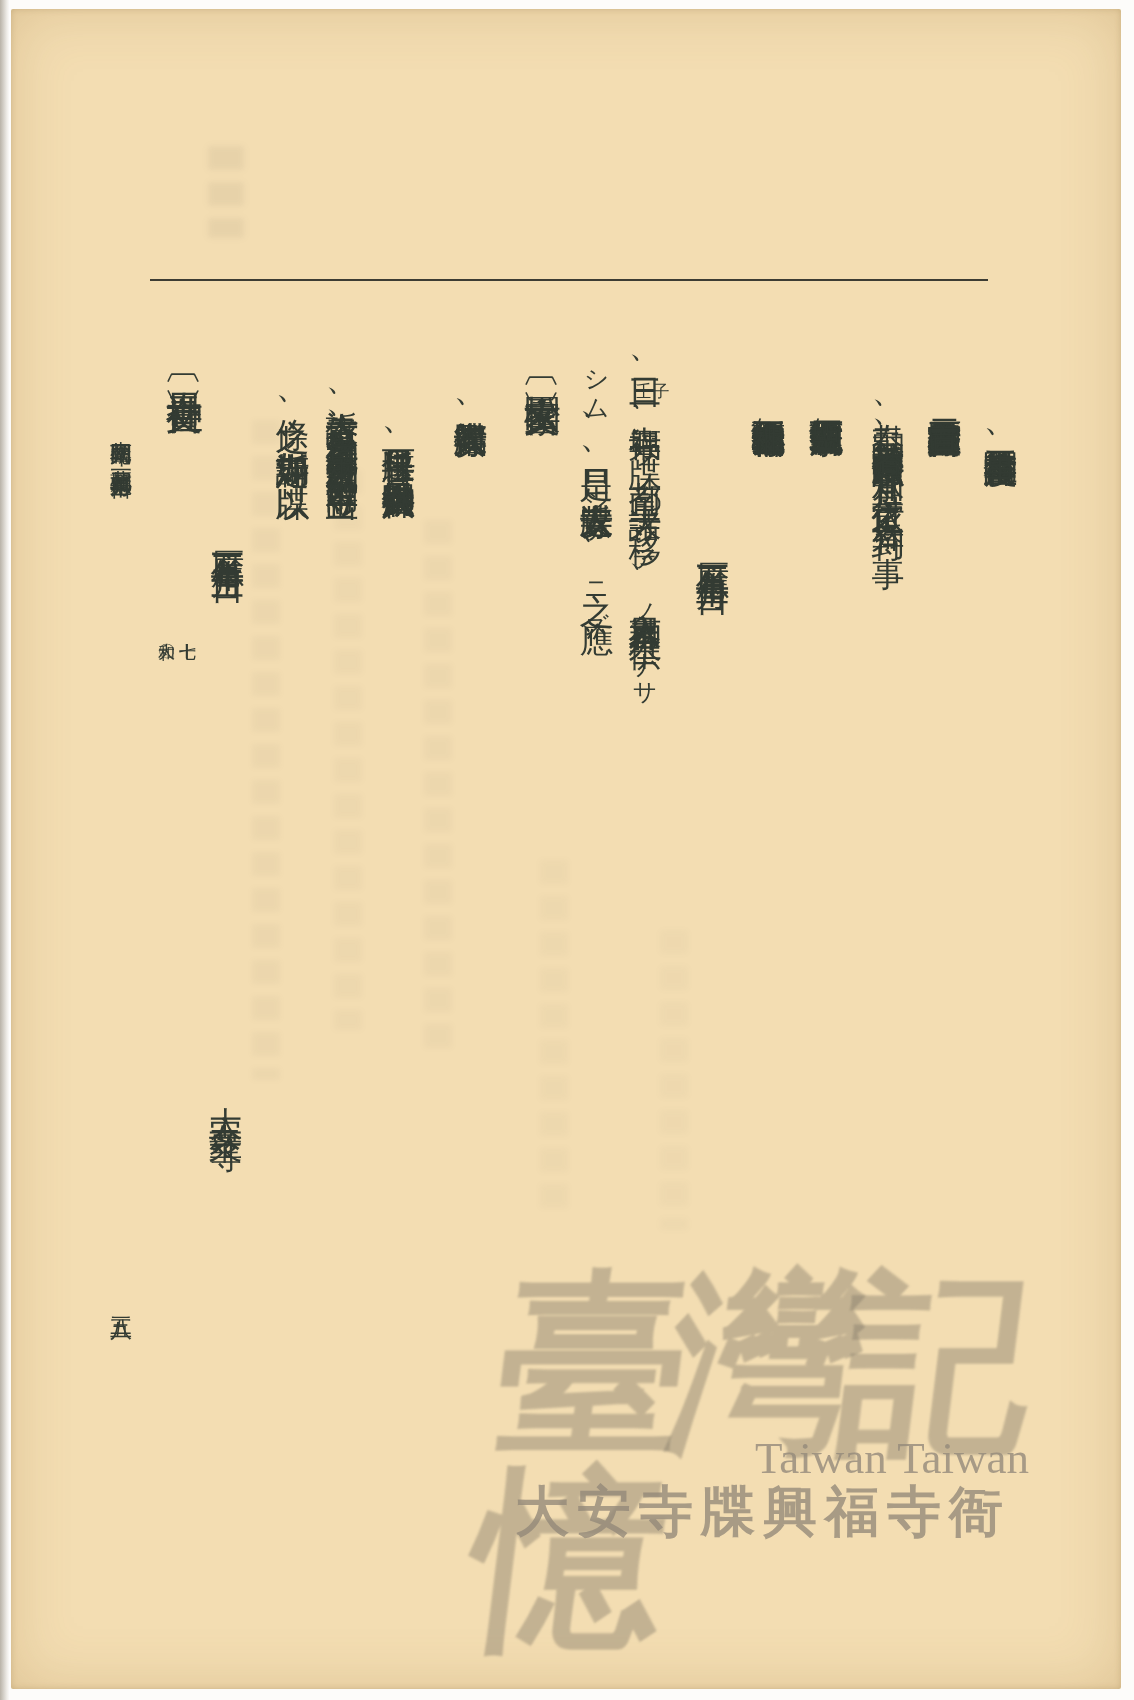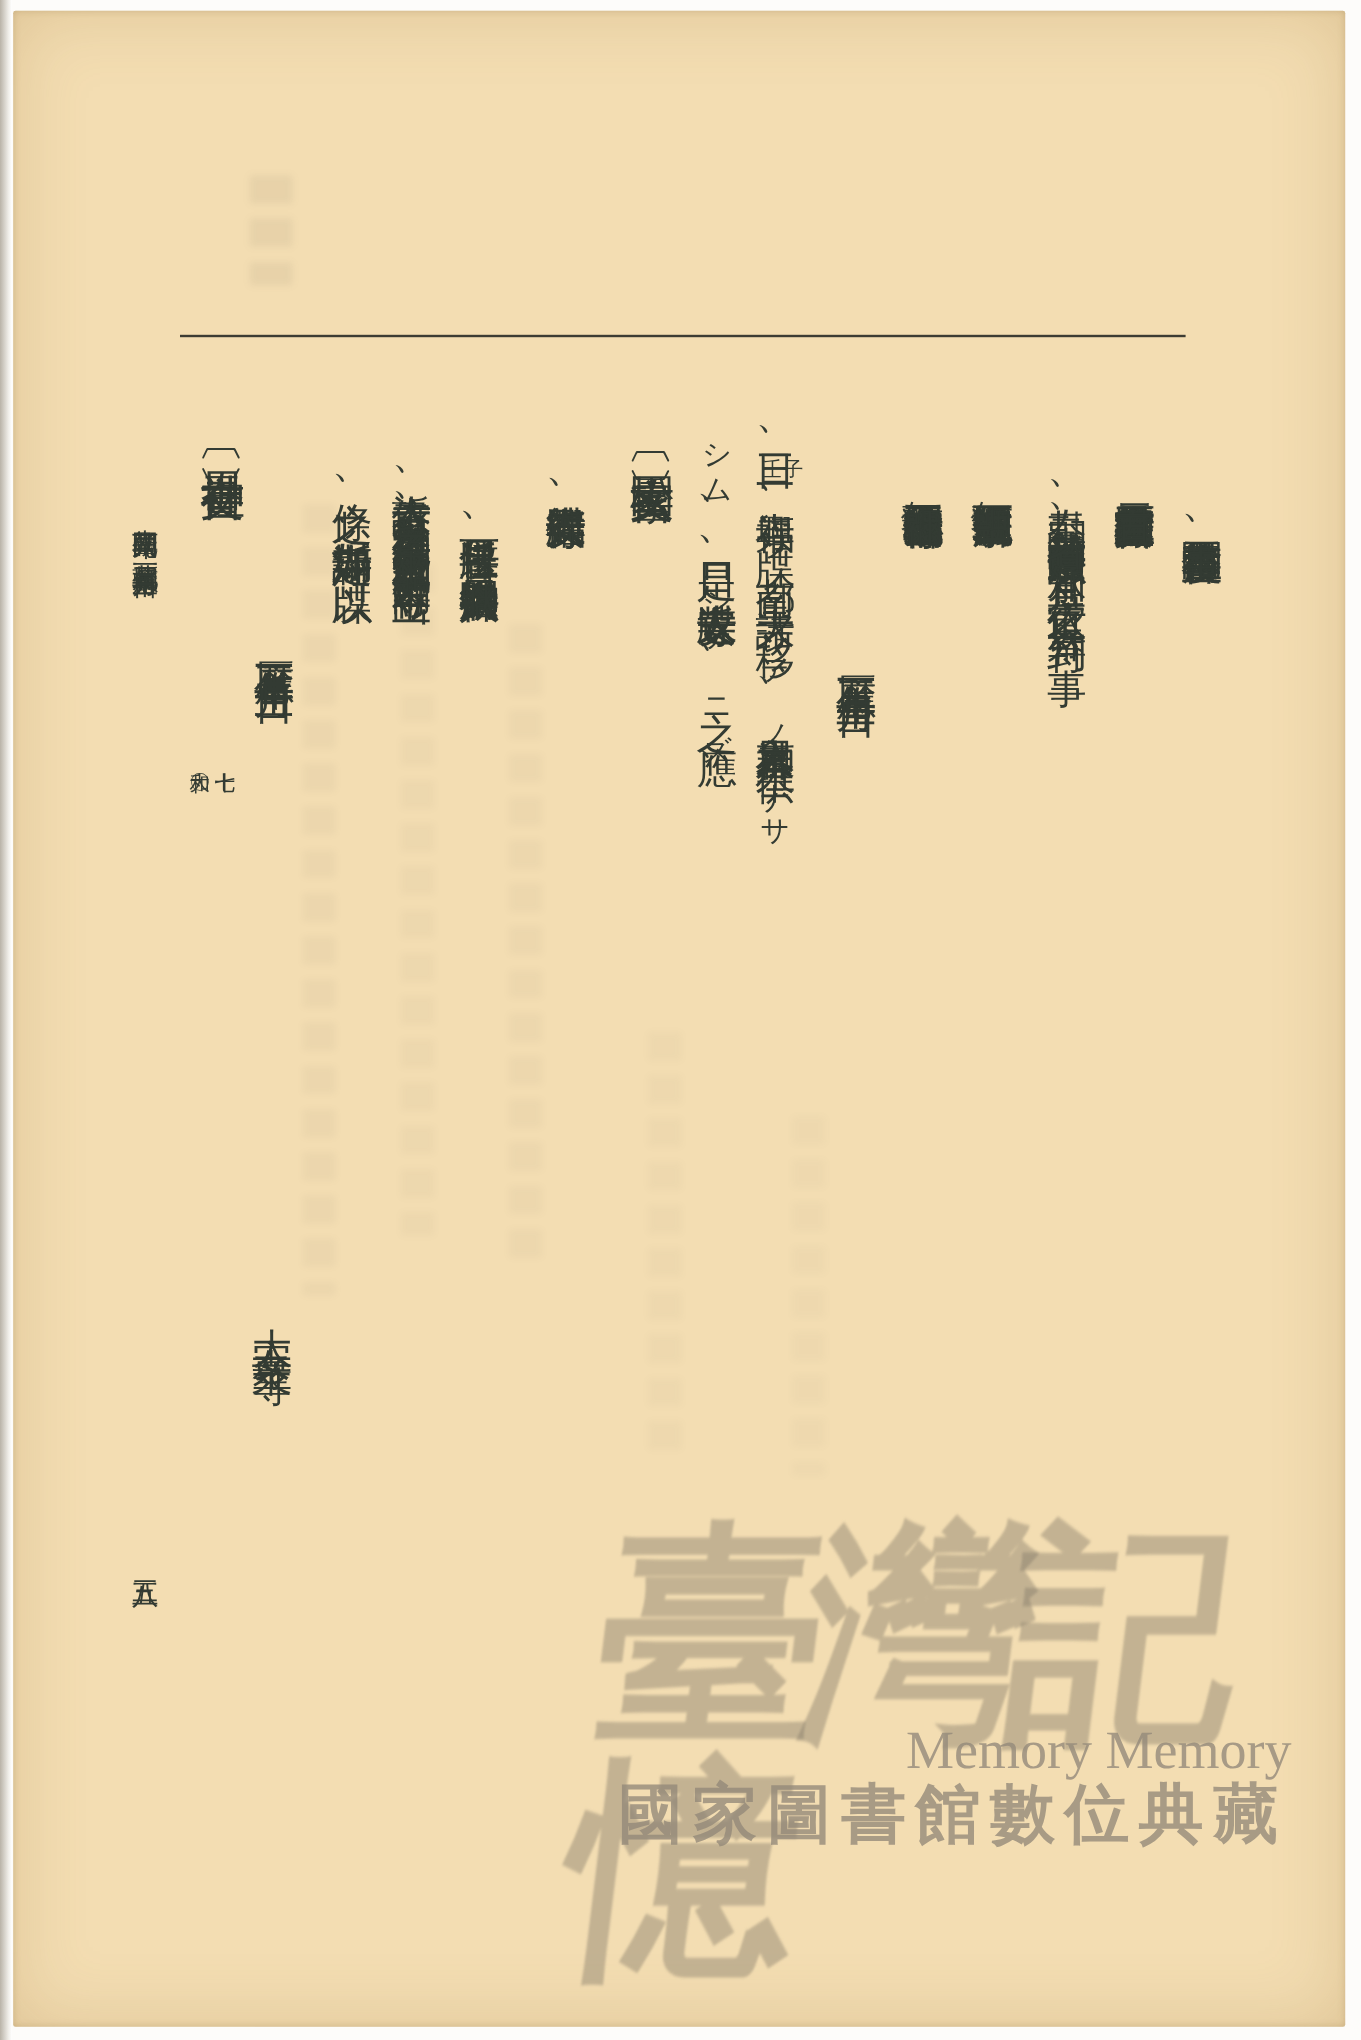--- a/index.html
+++ b/index.html
@@ -120,18 +120,18 @@
     <span>南朝興國元年　北朝曆應三年十一月三日</span>
   </div>
   <div class="col small22" style="left:108px;top:1300px;">
     <span>三八五</span>
   </div>
 
   <div class="wm" id="wm-callig">
     <span>臺灣記憶</span>
   </div>
   <div class="wm" id="wm-latin">
-    <span>Memory Memory</span>
+    <span>Taiwan Taiwan</span>
   </div>
   <div class="wm" id="wm-inst">
-    <span>國家圖書館數位典藏</span>
+    <span>大安寺牒興福寺衙</span>
   </div>
 </div>
 
 </body></html>

